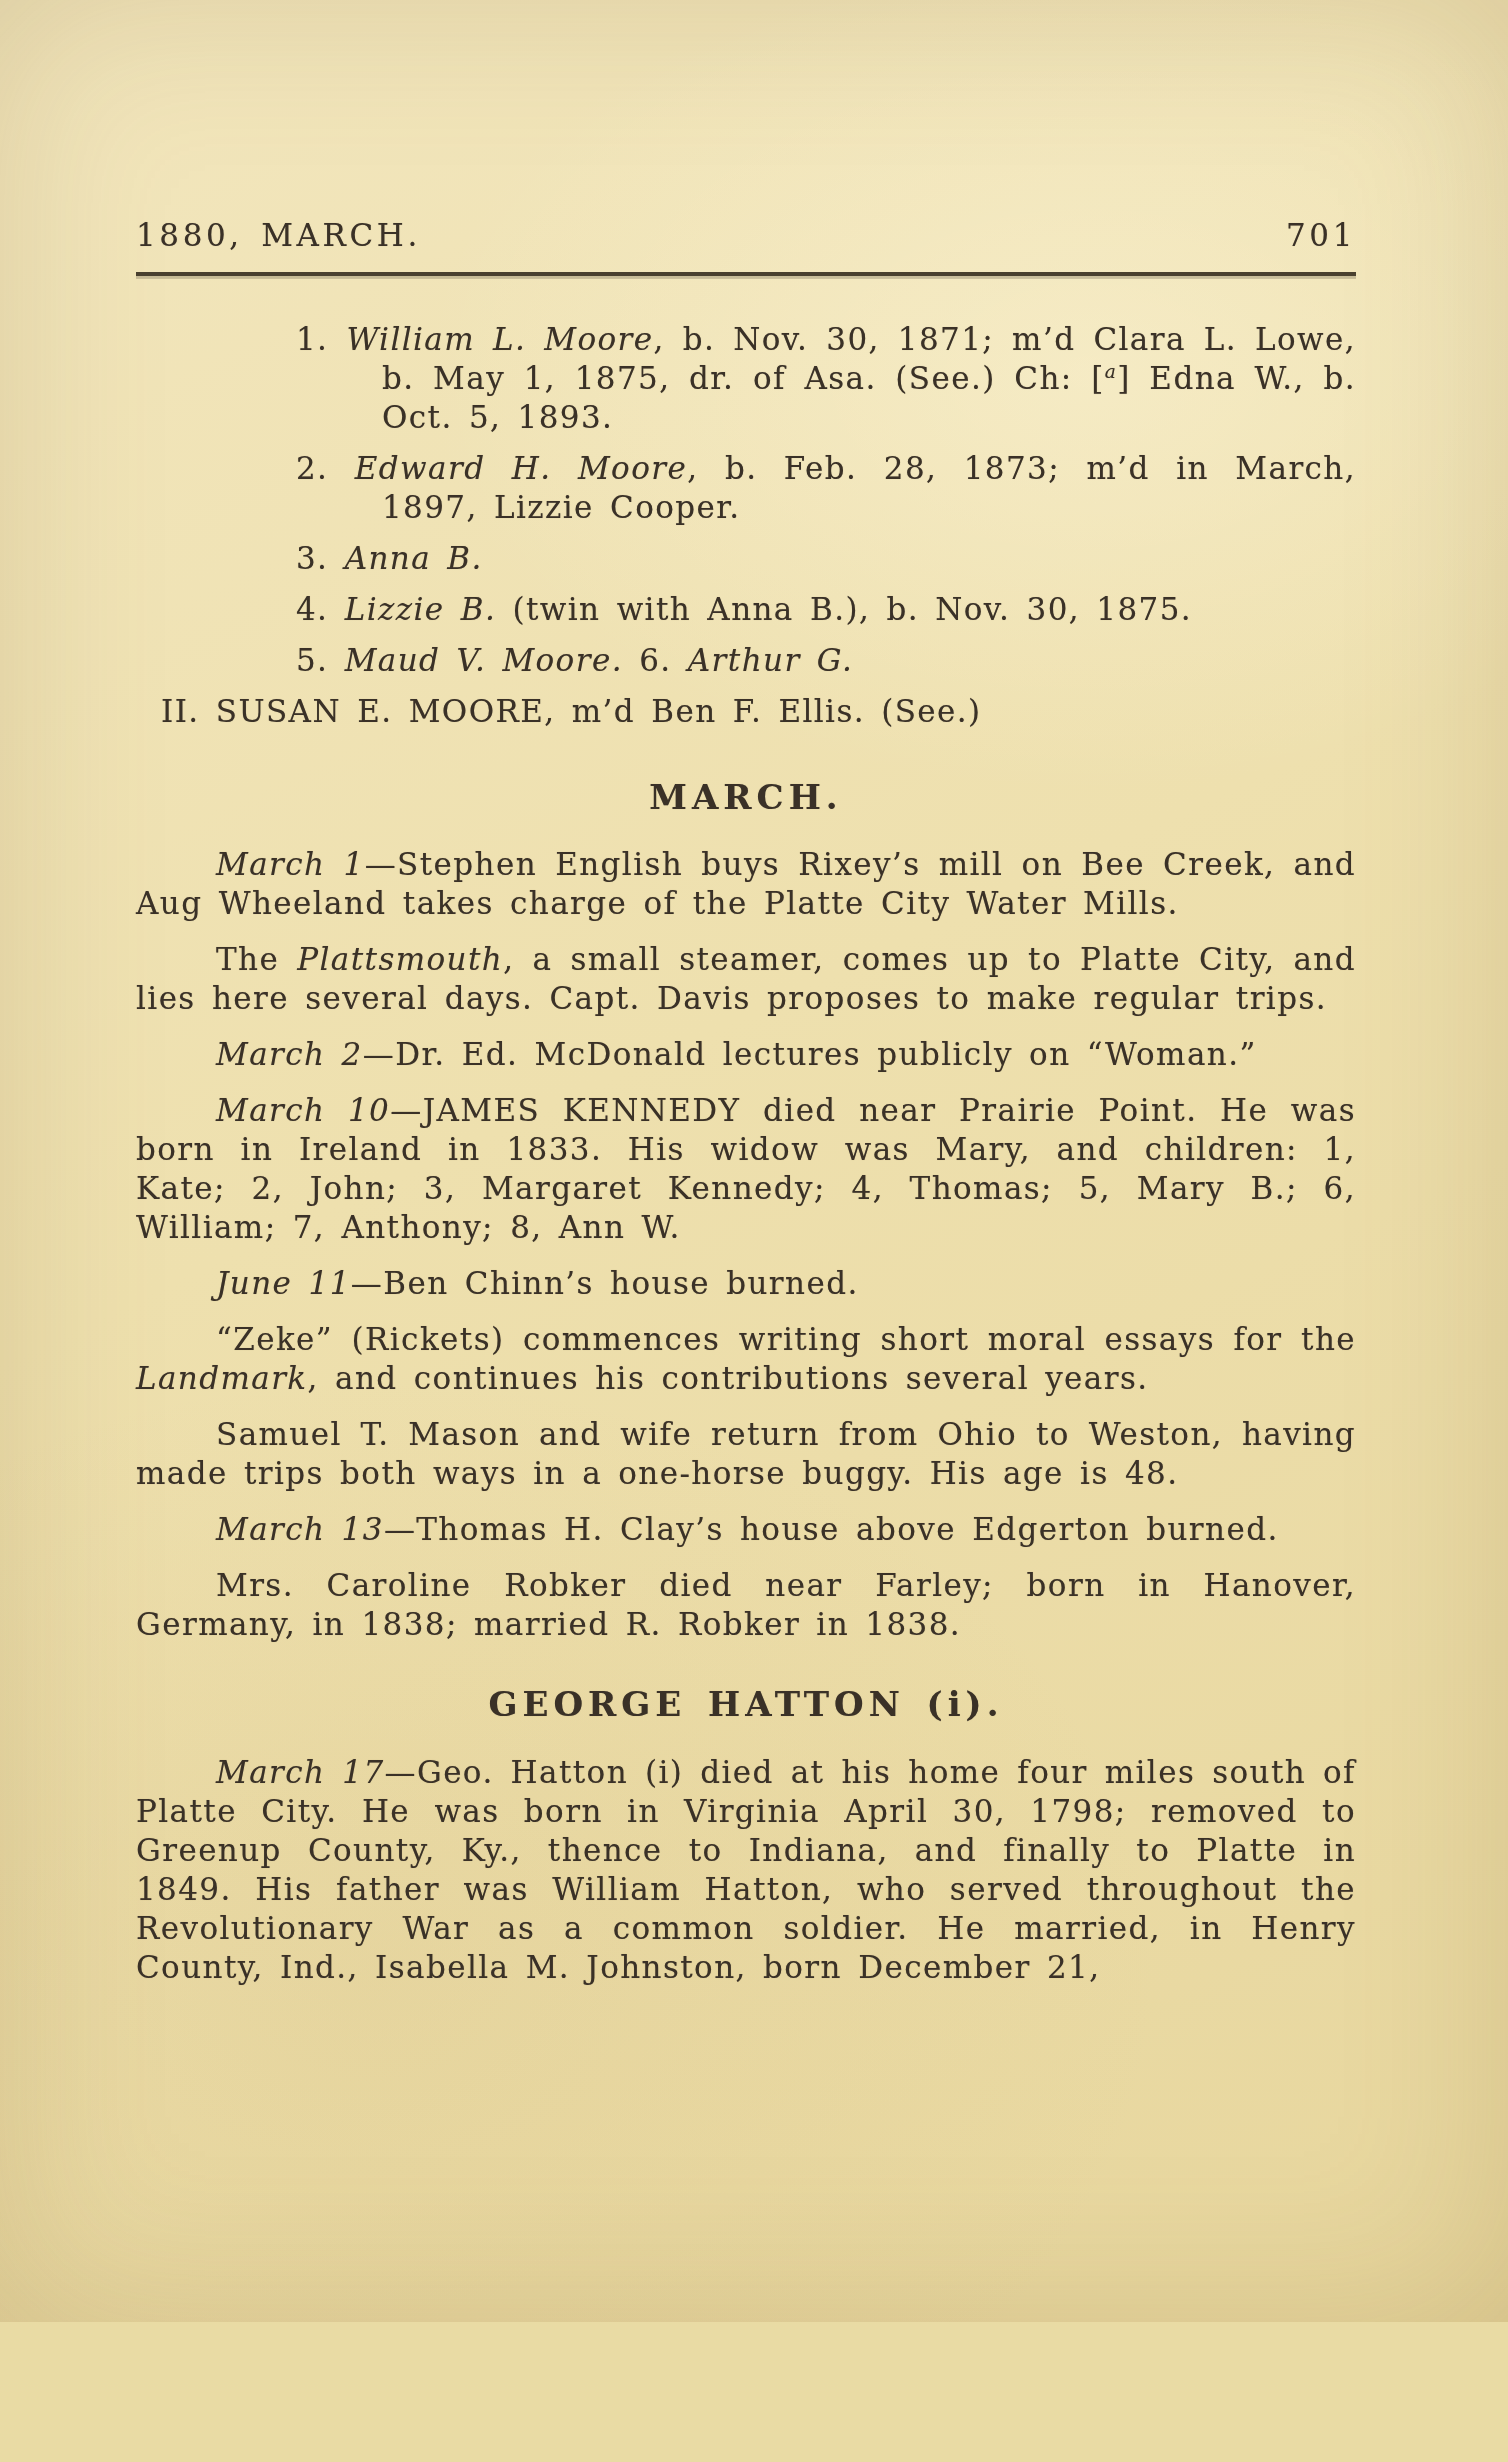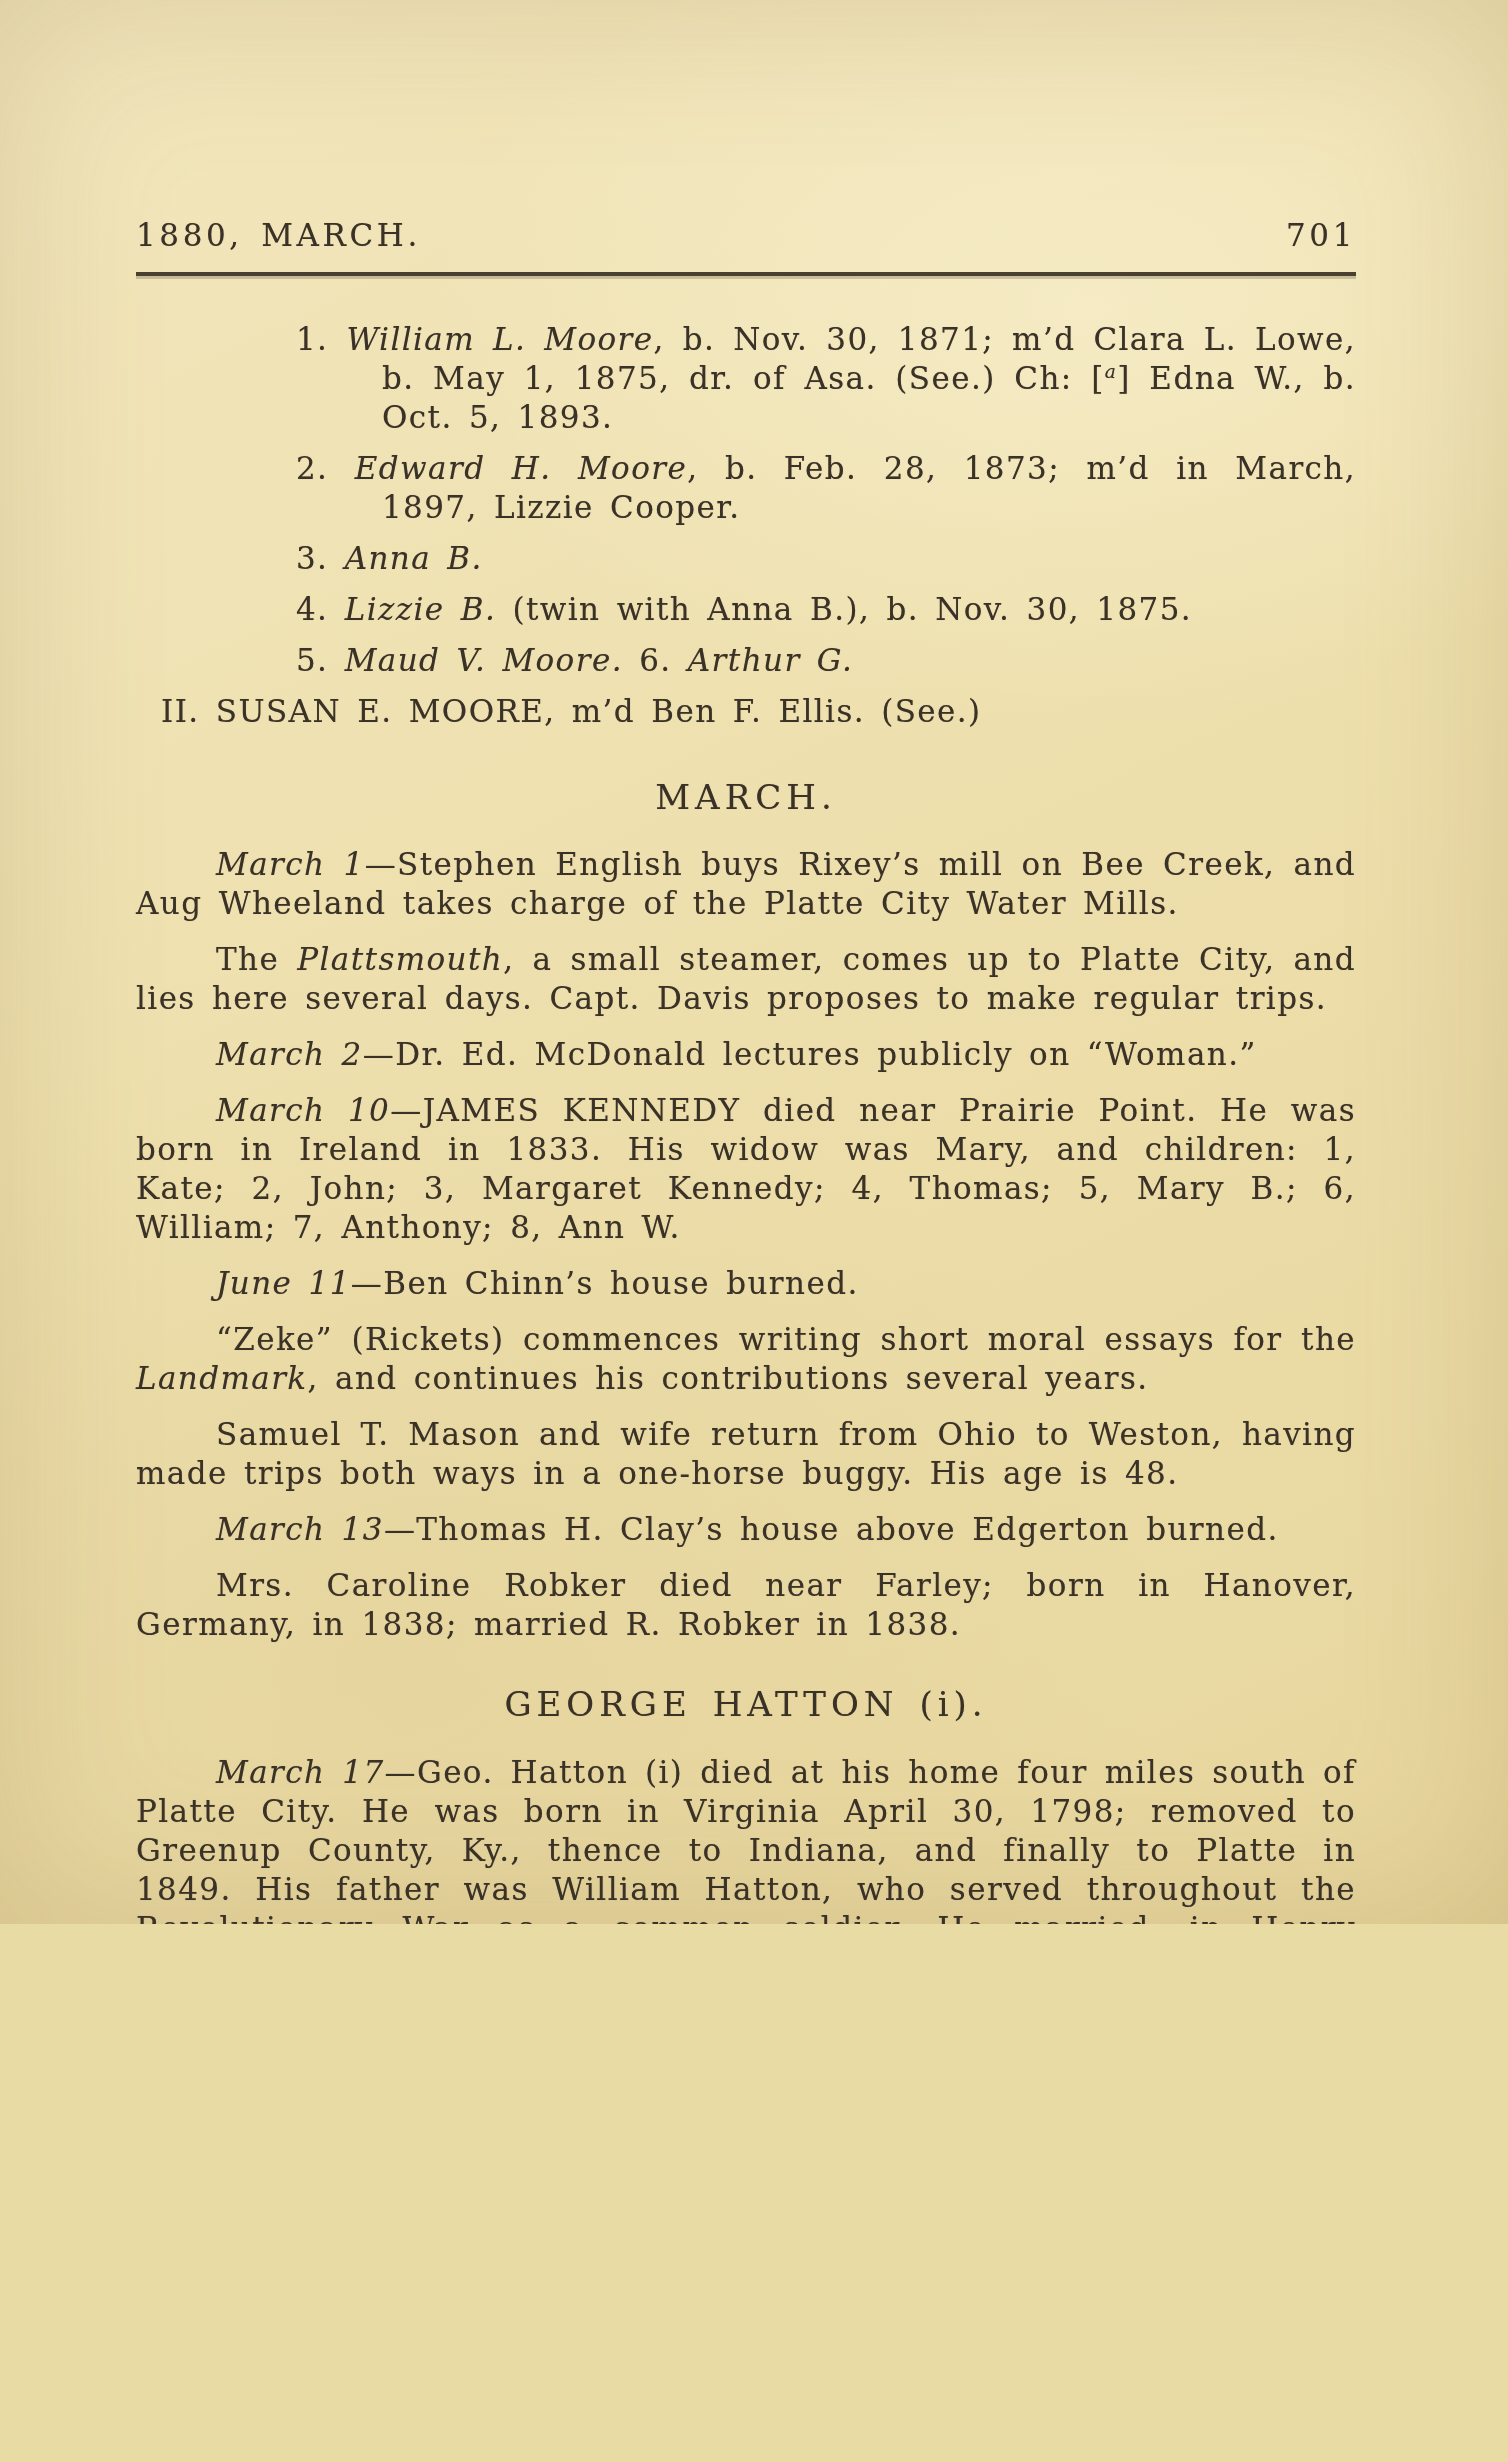--- a/index.html
+++ b/index.html
@@ -1,19 +1,19 @@
 <!DOCTYPE html>
 <html style="font-size:11.4px"><head>
 <meta charset="utf-8">
 <style>
   html, body { margin: 0; padding: 0; background: #e9dba4; }
   .page {
     position: relative;
     width: 1509px;
-    height: 1924px;
+    height: 2322px;
     box-sizing: border-box;
     padding: 216px 153px 0 136px;
     background:
       radial-gradient(ellipse 1070px 678px at 72% 16%, rgba(255,249,224,0.38), rgba(255,249,224,0) 62%),
       radial-gradient(ellipse 1213px 927px at 25% 85%, rgba(188,158,92,0.10), rgba(188,158,92,0) 65%),
       linear-gradient(155deg, #f2e6bd 0%, #eee0ae 45%, #e7d69d 100%);
     box-shadow: inset 0 0 171px rgba(128,98,44,0.20);
     font-family: "DejaVu Serif", "Liberation Serif", serif;
     color: #3a3127;
     font-size: 31px;
@@ -44,21 +44,21 @@
     text-align: justify;
   }
   .gitem.roman {
     margin-left: 25px;
     padding-left: 0;
     text-indent: 0;
   }
   .sect {
     margin: 47px 0 0 0;
     text-align: center;
-    font-weight: normal;
+    font-weight: bold;
     font-size: 34px;
     letter-spacing: 5px;
   }
   .sect.hatton { margin-top: 41px; }
   .para {
     margin: 17px 0 0 0;
     text-indent: 80px;
     text-align: justify;
   }
   h2.sect + .para { margin-top: 28.5px; }

